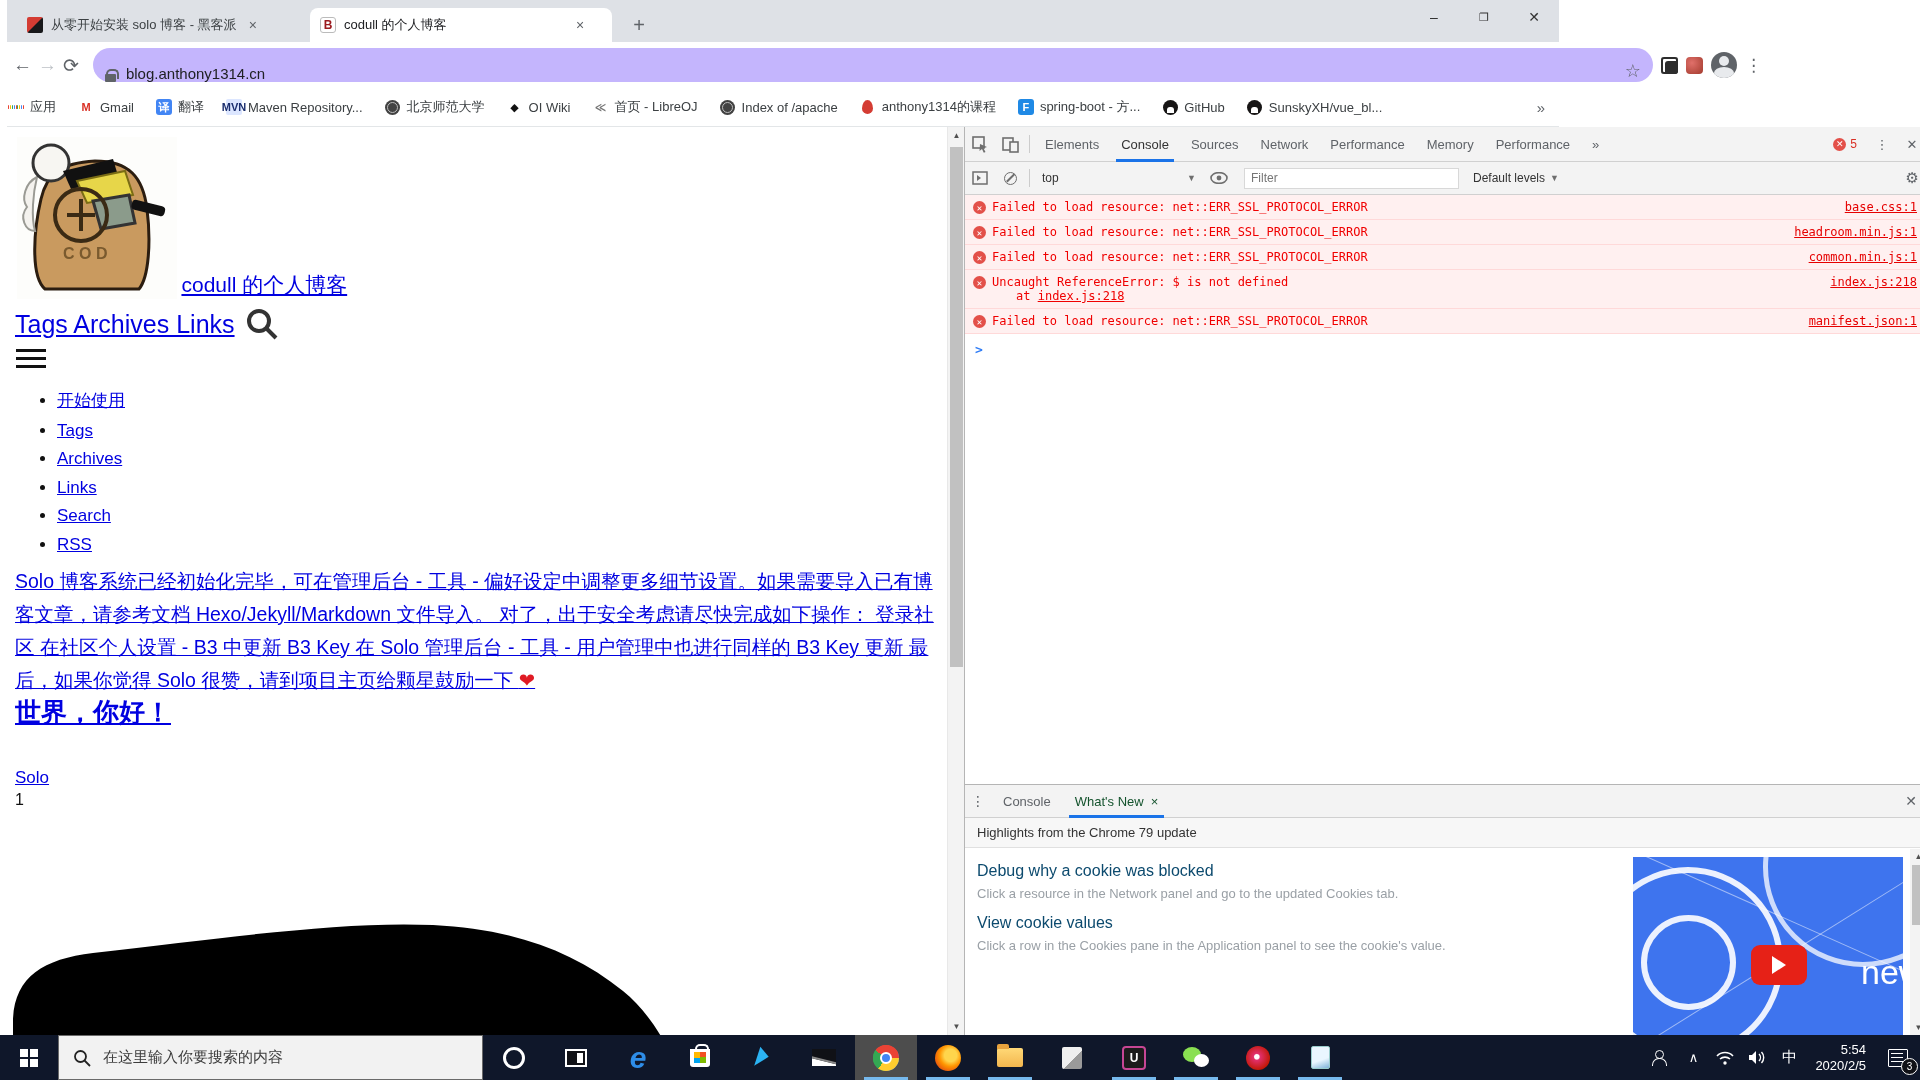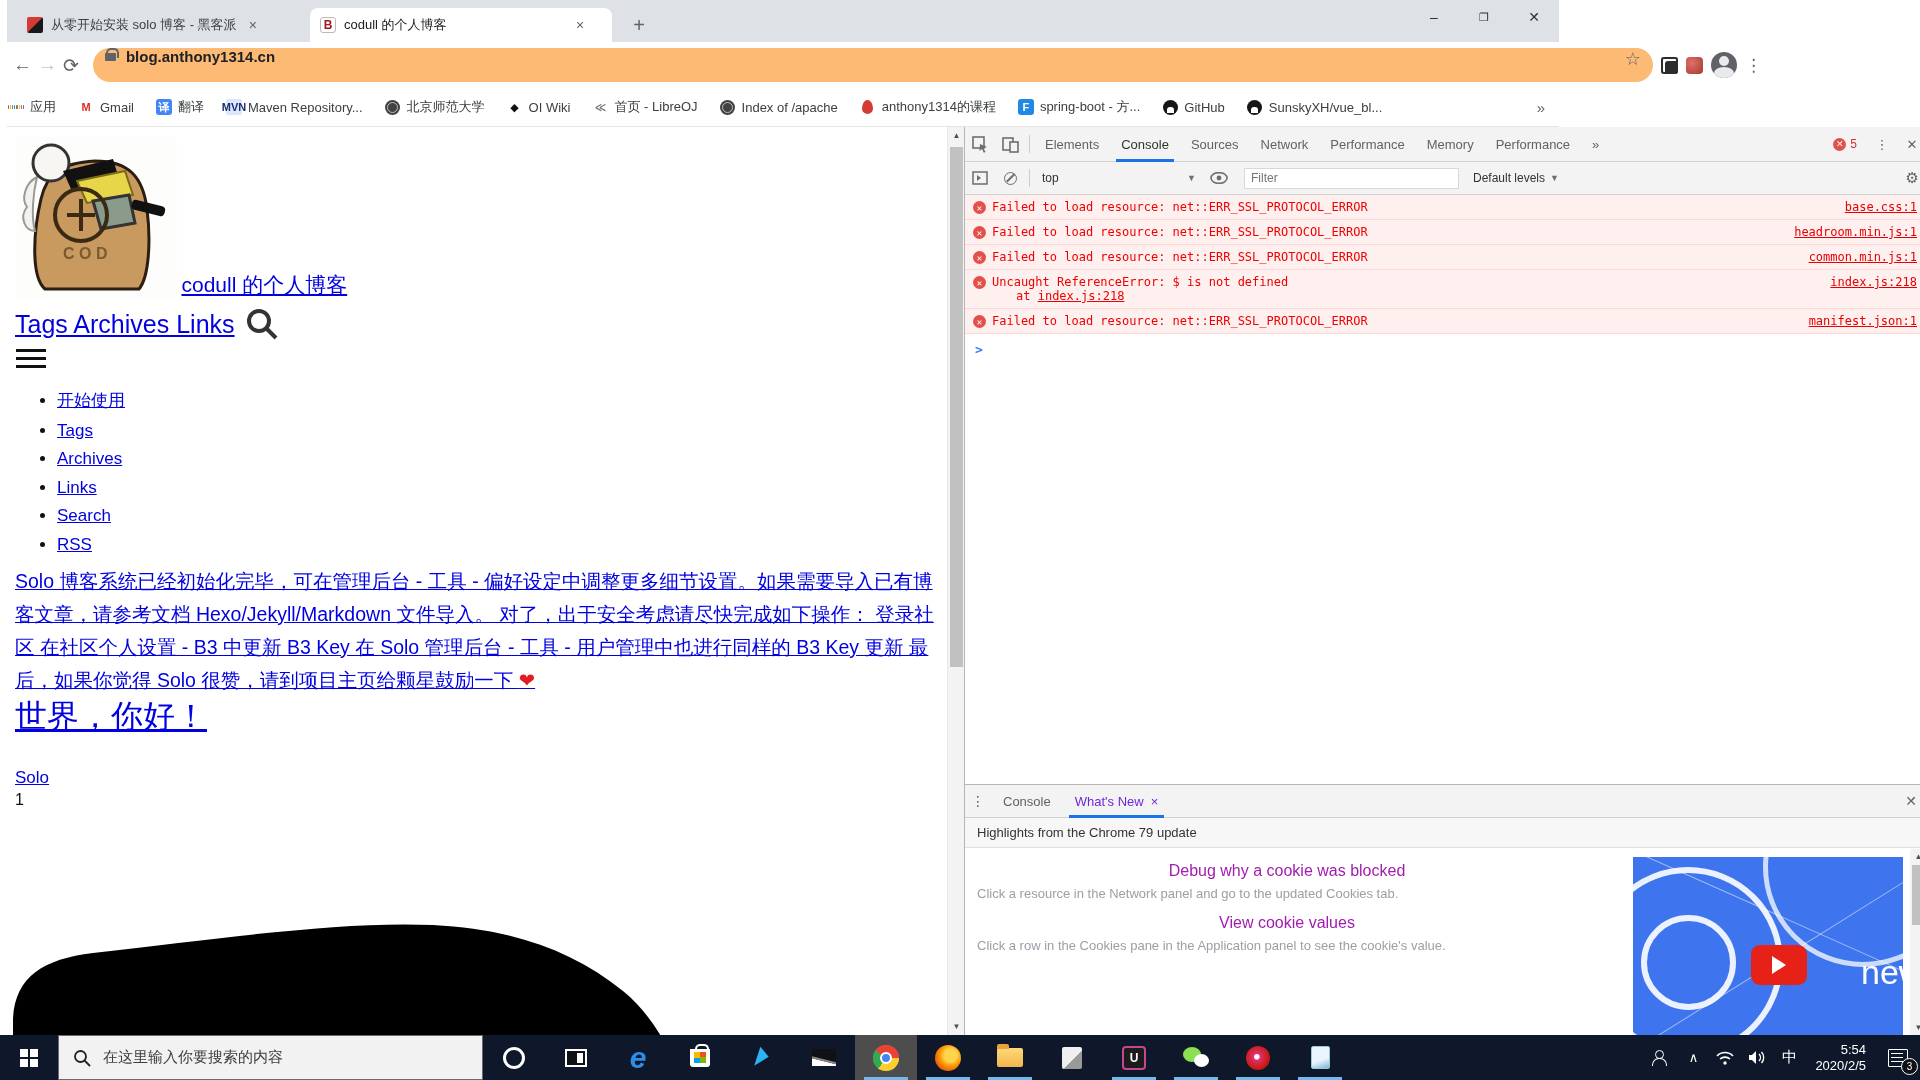--- a/index.html
+++ b/index.html
@@ -22,22 +22,22 @@
     font-size:20px; display:flex; align-items:center; justify-content:center; }
   .wbtns { position:absolute; right:0; top:0; height:34px; display:flex; }
   .wbtn { width:50px; height:34px; display:flex; align-items:center; justify-content:center;
     color:#333; font-size:14px; }
 
   #toolbar { position:absolute; left:0; top:42px; width:100%; height:46px; background:#fff;
     display:flex; align-items:center; }
   .navic { width:34px; height:34px; display:flex; align-items:center; justify-content:center;
     font-size:19px; color:#5f6368; margin-left:6px; }
   .navic.dis { color:#bdc1c6; }
-  #omnibox { height:34px; flex:0 0 1560px; margin-left:14px; background:#fdba74;
-    border-radius:17px; display:flex; align-items:flex-start; padding:0 12px;font-weight:bold; }
+  #omnibox { height:34px; flex:0 0 1560px; margin-left:14px; background:#c4b5fd;
+    border-radius:17px; display:flex; align-items:flex-end; padding:0 12px; }
   #omnibox .url { font-size:15px; color:#202124; margin-left:10px; flex:1; }
   .lockglyph { width:11px; height:13px; position:relative; }
   .lockglyph:before { content:""; position:absolute; left:1px; top:0; width:9px; height:8px;
     border:2px solid #5f6368; border-bottom:none; border-radius:5px 5px 0 0; }
   .lockglyph:after { content:""; position:absolute; left:0; top:5px; width:11px; height:8px;
     background:#5f6368; border-radius:1px; }
   .starglyph { color:#5f6368; font-size:18px; }
   .toolic { width:30px; height:30px; display:flex; align-items:center; justify-content:center;
     margin-left:8px; font-size:17px; color:#5f6368; }
   .ext1 { width:17px; height:17px; background:#2d2d2d; border-radius:3px;
@@ -77,21 +77,21 @@
   #avatar-img { width:160px; height:162px; display:inline-block; vertical-align:bottom; }
   #site-title { font-size:21px; }
   #nav-inline { position:absolute; left:8px; top:180px; font-size:25px; display:flex; align-items:center; }
   #search-glyph { margin-left:10px; }
   #hamburger { position:absolute; left:9px; top:222px; }
   #hamburger .bar { width:30px; height:3px; background:#111; margin-bottom:5px; }
   #menu-list { position:absolute; left:50px; top:262px; font-size:17px; }
   #menu-list li { margin-bottom:8.5px; color:#111; }
   #intro { position:absolute; left:8px; top:438px; width:924px; font-size:19.5px; line-height:33px; }
   #intro .heart { color:#e01b24; }
-  #hello { position:absolute; left:8px; top:568px; font-size:32px; font-weight:normal; }
+  #hello { position:absolute; left:8px; top:568px; font-size:26px; font-weight:bold; }
   #post-solo { position:absolute; left:8px; top:641px; font-size:17px; }
   #pagenum { position:absolute; left:8px; top:664px; font-size:16px; color:#111; }
   #blackblob { position:absolute; left:2px; top:792px; }
 
   
   #page-sb { width:17px; height:908px; background:#f3f3f3; position:relative; border-left:1px solid #e8e8e8; }
   #page-sb .arr { position:absolute; left:0; width:17px; height:17px; font-size:8px; color:#505050;
     display:flex; align-items:center; justify-content:center; }
   #page-sb .thumb { position:absolute; left:2px; top:20px; width:13px; height:520px; background:#c1c1c1; }
 
@@ -133,28 +133,28 @@
   .erow .stack a { color:#f00000; text-decoration:underline; }
   #prompt-row { display:flex; align-items:center; padding:8px 10px; }
   #prompt-row .chev { color:#2e7cf6; font-family:"DejaVu Sans Mono",monospace; font-size:13px; font-weight:bold; }
 
   
   #drawer { position:absolute; left:0; top:657px; right:0; bottom:0; border-top:1px solid #b5b5b5; background:#fff; }
   #drawer-tabs { height:33px; background:#f3f3f3; border-bottom:1px solid #d0d0d0; display:flex;
     align-items:center; font-size:13px; color:#5f6368; }
   #drawer-kebab { width:26px; text-align:center; color:#5f6368; font-size:14px; }
   .dr-tab { padding:0 12px; height:33px; display:flex; align-items:center; gap:7px; position:relative; }
-  .dr-tab.active { color:#6d28d9; }
+  .dr-tab.active { color:#14532d; }
   .dr-tab.active:after { content:""; position:absolute; left:6px; right:6px; bottom:0; height:3px; background:#1a73e8; }
   #drawer-close { margin-left:auto; margin-right:10px; color:#5f6368; font-size:14px; }
   #drawer-sub { height:30px; background:#f7f7f7; border-bottom:1px solid #e0e0e0; display:flex;
     align-items:center; padding-left:12px; font-size:13px; color:#333; }
   #drawer-body { position:absolute; left:0; top:64px; right:0; bottom:0; overflow:hidden; }
   .wn-item { margin:13px 0 0 12px; width:620px; }
-  .wn-item .t { font-size:16px; color:#a21caf;text-align:center; }
+  .wn-item .t { font-size:16px; color:#0c4a6e; }
   .wn-item .d { font-size:13px; color:#9aa0a6; margin-top:6px; }
   #wn-video { position:absolute; right:24px; top:8px; width:270px; height:200px; background:#3e74ee;
     overflow:hidden; }
   #wn-video .c1 { position:absolute; left:-40px; top:10px; width:190px; height:190px; border:6px solid rgba(255,255,255,.9); border-radius:50%; }
   #wn-video .c2 { position:absolute; left:8px; top:58px; width:95px; height:95px; border:6px solid rgba(255,255,255,.9); border-radius:50%; }
   #wn-video .c3 { position:absolute; right:-60px; top:-90px; width:200px; height:200px; border:5px solid rgba(255,255,255,.75); border-radius:50%; }
   #wn-video .ln { position:absolute; left:-30px; top:100px; width:360px; height:1px; background:rgba(255,255,255,.5); transform:rotate(-32deg); }
   #wn-video .ln2 { position:absolute; left:-30px; top:60px; width:360px; height:1px; background:rgba(255,255,255,.5); transform:rotate(24deg); }
   #playbtn { position:absolute; left:118px; top:88px; width:56px; height:40px; background:#e62117;
     border-radius:9px; display:flex; align-items:center; justify-content:center; }

